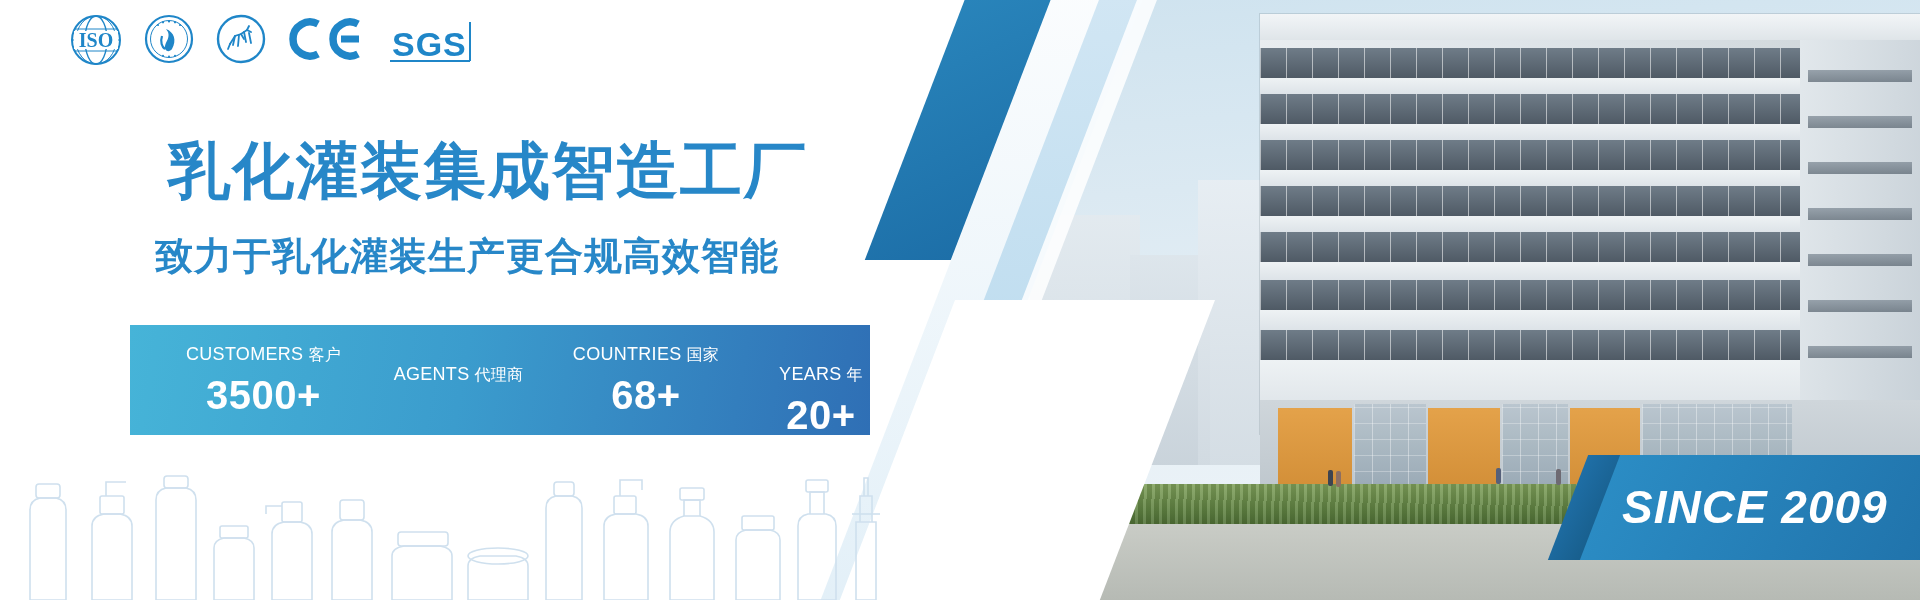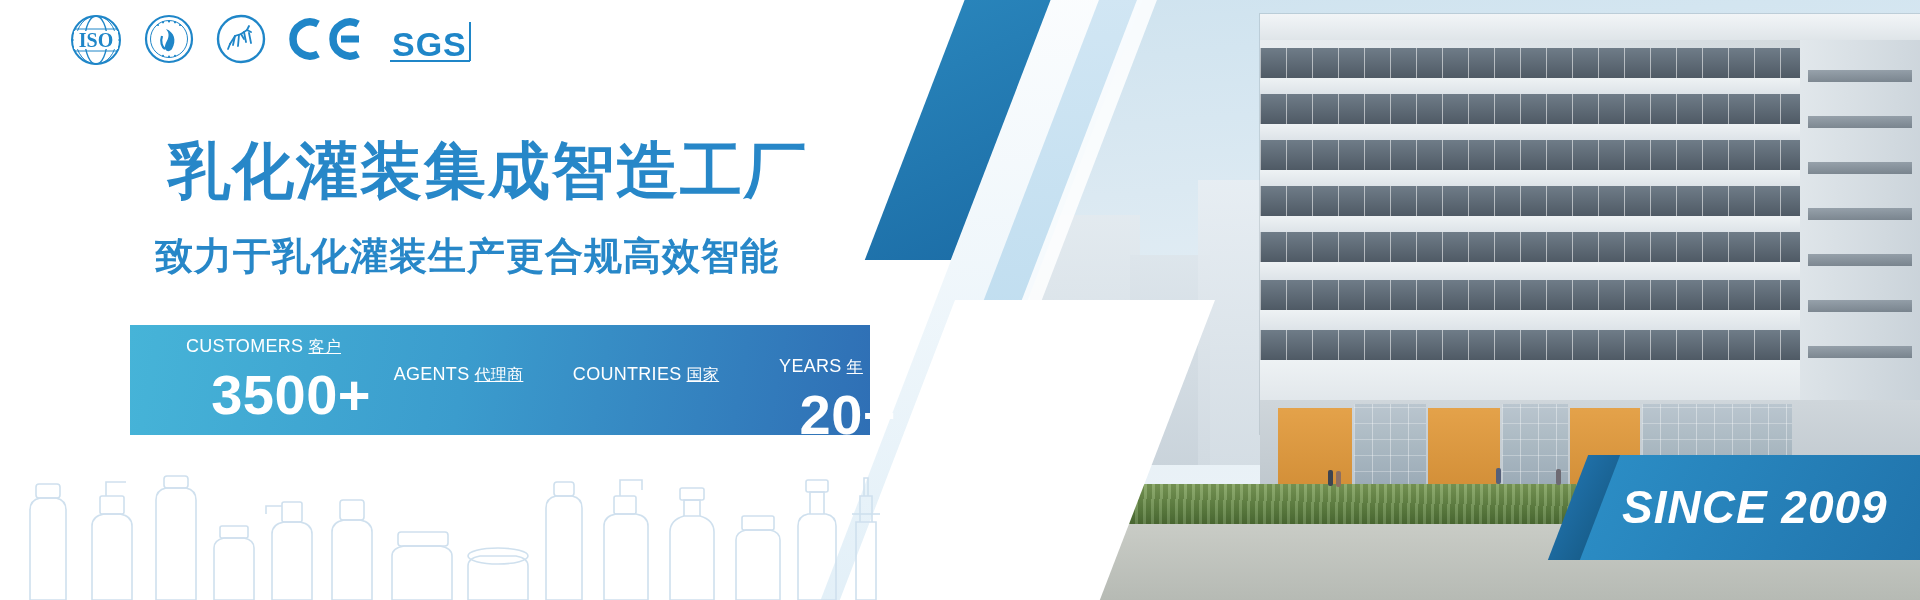--- a/index.html
+++ b/index.html
@@ -222,27 +222,26 @@
     color:#ffffff;
   }
   .stat .lbl {
     font-size:18px;
     font-weight:400;
     letter-spacing:.3px;
     line-height:1;
     margin-bottom:12px;
     white-space:nowrap;
   }
-  .stat .lbl .cn { font-size:16px; margin-left:5px;text-decoration:underline; }
+  .stat .lbl .cn { font-size:16px; margin-left:5px; }
   .stat .num {
-    font-size:56px;
+    font-size:40px;
     font-weight:700;
     line-height:1;
     letter-spacing:.5px;
-    text-align:right;
   }
   .stat.s1 { flex:0 0 215px; }
   .stat.s2 { flex:0 0 175px; }
   .stat.s3 { flex:0 0 200px; }
   .stat.s4 { flex:0 0 150px;margin-top:40px; }
 
   
   .bottles {
     position:absolute;
     left:0; top:470px;
@@ -418,20 +417,21 @@
     </div>
     <div class="stat s2">
       <div class="lbl">
         <span>AGENTS</span><span class="cn">代理商</span>
       </div>
     </div>
     <div class="stat s3">
       <div class="lbl">
         <span>COUNTRIES</span><span class="cn">国家</span>
       </div>
+      <div class="num">68+</div>
     </div>
     <div class="stat s4">
       <div class="lbl">
         <span>YEARS</span><span class="cn">年</span>
       </div>
       <div class="num">20+</div>
     </div>
   </div>
 
   <div class="bottles">

